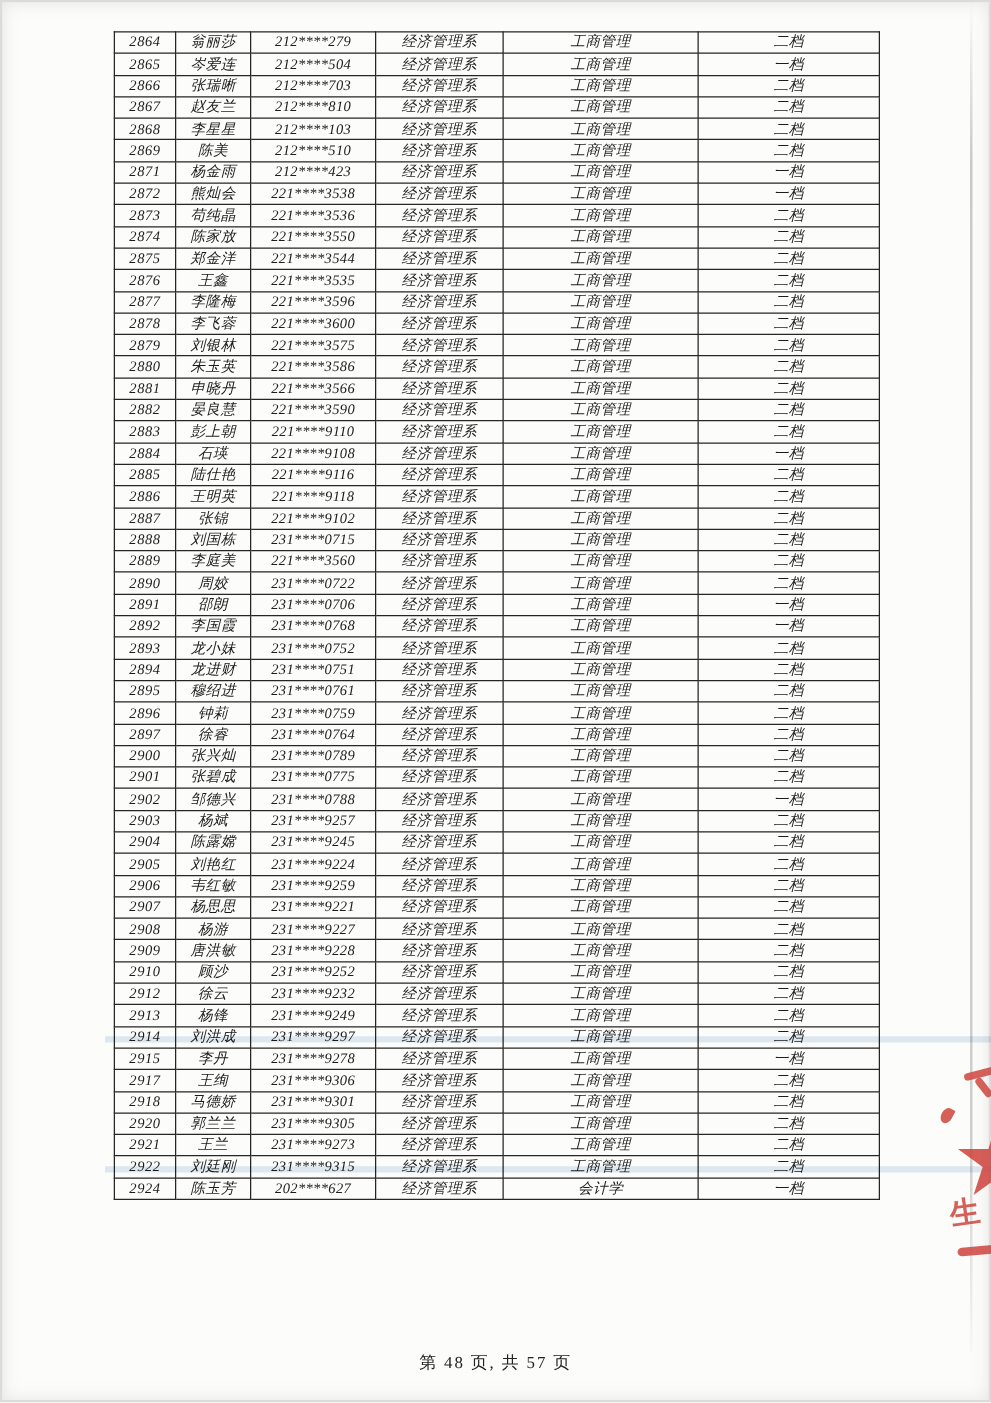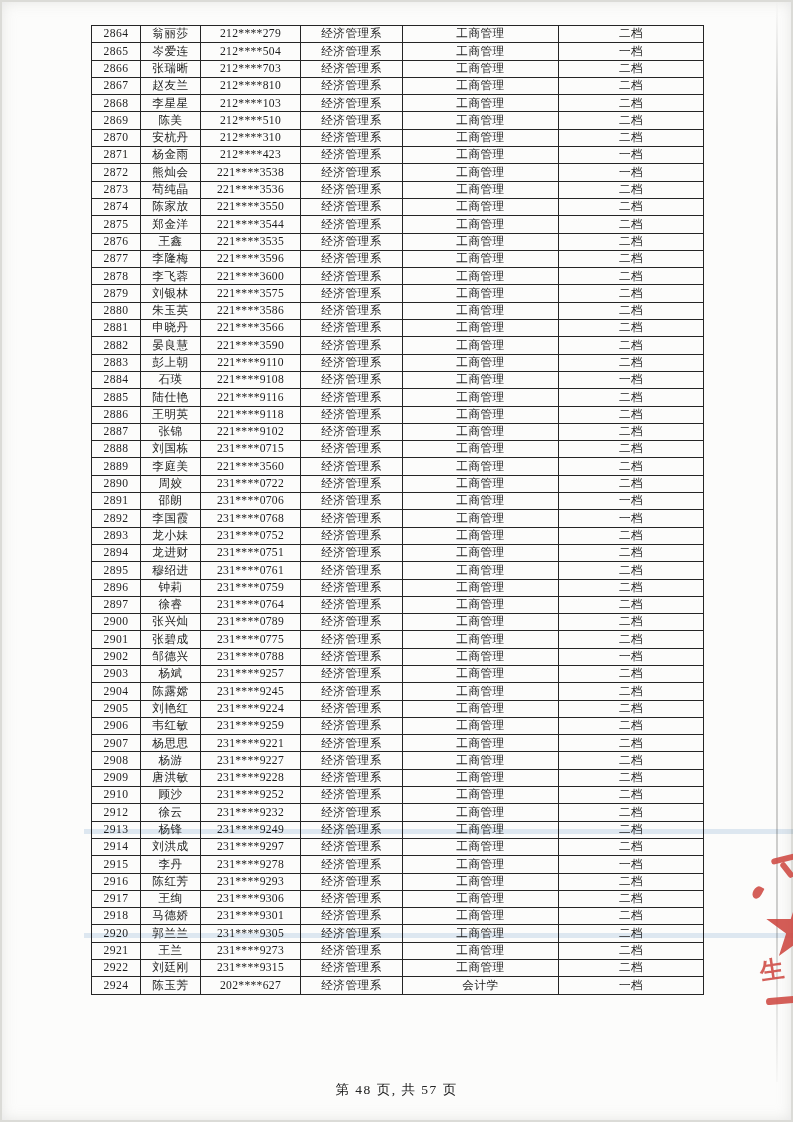--- a/index.html
+++ b/index.html
@@ -25,21 +25,21 @@
   }
   .roster td{
     border:1px solid #252525;
     height:16.3px;padding:0 1px;
     font-size:11.6px;line-height:1;
     text-align:center;vertical-align:middle;
     white-space:nowrap;overflow:hidden;
     letter-spacing:.5px;
   }
   .roster td.c-id{letter-spacing:.3px;}
-  .roster{border:1.6px solid #1e1e1e;}
+  .roster{border:1.6px solid #1e1e1e;font-style:italic;}
   .footer-line{
     position:absolute;left:0;top:1081px;width:793px;
     text-align:center;font-size:13.5px;letter-spacing:1.5px;color:#222;
   }
   .streak{
     position:absolute;left:84px;right:0;height:5px;
     background:rgba(145,178,214,.28);
     mix-blend-mode:multiply;pointer-events:none;
   }
   .streak.a{top:829px;}
@@ -126,28 +126,20 @@
       </tr>
       <tr>
         <td class="c-no">2869</td>
         <td class="c-name">陈美</td>
         <td class="c-id">212****510</td>
         <td class="c-department">经济管理系</td>
         <td class="c-major">工商管理</td>
         <td class="c-tier">二档</td>
       </tr>
       <tr>
-        <td class="c-no">2870</td>
-        <td class="c-name">安杭丹</td>
-        <td class="c-id">212****310</td>
-        <td class="c-department">经济管理系</td>
-        <td class="c-major">工商管理</td>
-        <td class="c-tier">二档</td>
-      </tr>
-      <tr>
         <td class="c-no">2871</td>
         <td class="c-name">杨金雨</td>
         <td class="c-id">212****423</td>
         <td class="c-department">经济管理系</td>
         <td class="c-major">工商管理</td>
         <td class="c-tier">一档</td>
       </tr>
       <tr>
         <td class="c-no">2872</td>
         <td class="c-name">熊灿会</td>
@@ -468,28 +460,20 @@
         <td class="c-major">工商管理</td>
         <td class="c-tier">二档</td>
       </tr>
       <tr>
         <td class="c-no">2915</td>
         <td class="c-name">李丹</td>
         <td class="c-id">231****9278</td>
         <td class="c-department">经济管理系</td>
         <td class="c-major">工商管理</td>
         <td class="c-tier">一档</td>
-      </tr>
-      <tr>
-        <td class="c-no">2916</td>
-        <td class="c-name">陈红芳</td>
-        <td class="c-id">231****9293</td>
-        <td class="c-department">经济管理系</td>
-        <td class="c-major">工商管理</td>
-        <td class="c-tier">二档</td>
       </tr>
       <tr>
         <td class="c-no">2917</td>
         <td class="c-name">王绚</td>
         <td class="c-id">231****9306</td>
         <td class="c-department">经济管理系</td>
         <td class="c-major">工商管理</td>
         <td class="c-tier">二档</td>
       </tr>
       <tr>

